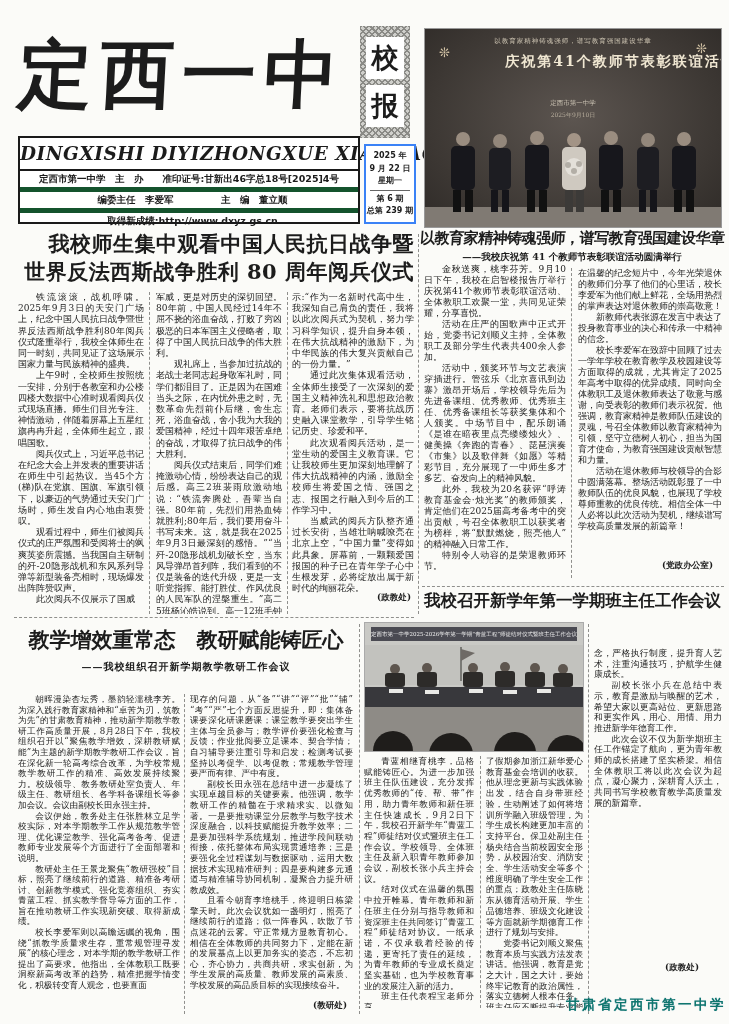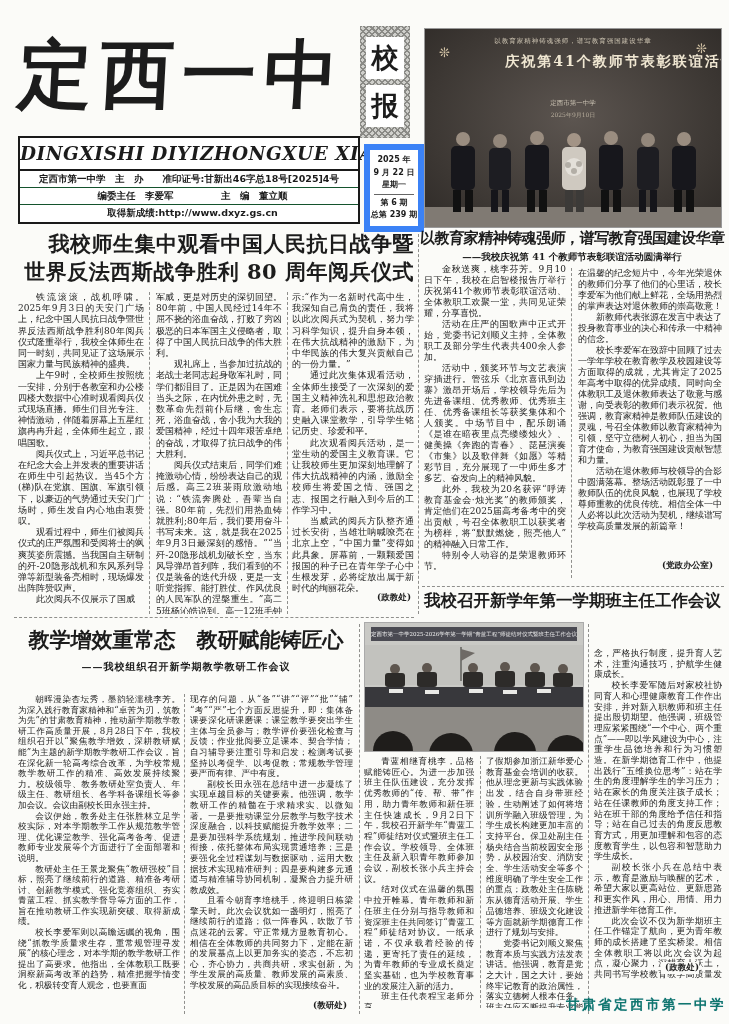--- a/index.html
+++ b/index.html
@@ -15,22 +15,22 @@
         background-image:repeating-linear-gradient(45deg,#8a8a86 0 1.5px,transparent 1.5px 4.5px),
                          repeating-linear-gradient(-45deg,#8a8a86 0 1.5px,transparent 1.5px 4.5px);
         display:flex;flex-direction:column;align-items:center;justify-content:center;gap:6px;}
   .xb-cell{width:38px;height:42px;background:#fff;display:flex;align-items:center;justify-content:center;
         font-size:27px;font-weight:900;}
   .info-box{position:absolute;left:4px;top:114px;width:338px;height:84px;border:2px solid #1a1a1a;background:#fff;}
   .info-pinyin{height:31px;line-height:31px;text-align:center;font-weight:900;font-style:italic;
         font-size:18.5px;letter-spacing:0.5px;border-bottom:2px solid #1a1a1a;white-space:nowrap;}
   .info-row{height:16px;line-height:16px;text-align:center;font-size:9.5px;font-weight:bold;
         font-family:"DejaVu Sans", sans-serif;white-space:nowrap;}
-  .info-row + .info-row{border-top:1px solid #14532d;padding-left:7px;}
-  .date-box{position:absolute;left:350px;top:122px;width:48px;height:76px;border:6px solid #3b82f6;background:#fff;
+  .info-row + .info-row{border-top:5px solid #14532d;padding-left:7px;}
+  .date-box{position:absolute;left:350px;top:122px;width:48px;height:76px;border:2px solid #3b82f6;background:#fff;
         font-size:8px;font-weight:bold;text-align:center;font-family:"DejaVu Sans", sans-serif;
         display:flex;flex-direction:column;justify-content:center;}
   .date-box div{line-height:12.5px;}
   .date-box .db-sep{border-top:1px solid #666;margin:2px 4px;}
   
   .para{margin:0;text-indent:2em;text-align:justify;}
   .noindent{text-indent:0;}
   .col{position:absolute;overflow:hidden;}
   .sig{position:absolute;right:4px;bottom:2px;font-size:8.6px;font-weight:bold;background:#fbfbf8;padding-left:4px;text-align:right;}
   
@@ -235,21 +235,20 @@
       <p class="para">青蓝相继育桃李，品格赋能铸匠心。为进一步加强班主任队伍建设，充分发挥优秀教师的“传、帮、带”作用，助力青年教师和新任班主任快速成长，9月2日下午，我校召开新学年“青蓝工程”师徒结对仪式暨班主任工作会议。学校领导、全体班主任及新入职青年教师参加会议，副校长张小兵主持会议。</p>
       <p class="para">结对仪式在温馨的氛围中拉开帷幕。青年教师和新任班主任分别与指导教师和资深班主任共同签订“青蓝工程”师徒结对协议。一纸承诺，不仅承载着经验的传递，更寄托了责任的延续，为青年教师的专业成长奠定坚实基础，也为学校教育事业的发展注入新的活力。</p>
       <p class="para">班主任代表程宝老师分享</p>
     </div>
   <div class="col a3colAB" style="left:486px;top:756px;width:97px;height:252px;">
       <p class="para noindent">了假期参加浙江新华爱心教育基金会培训的收获。他从理念更新与实践体验出发，结合自身带班经验，生动阐述了如何将培训所学融入班级管理，为学生成长构建更加丰富的支持平台。保卫处副主任杨央结合当前校园安全形势，从校园治安、消防安全、学生活动安全等多个维度明确了学生安全工作的重点；政教处主任陈晓东从德育活动开展、学生品德培养、班级文化建设等方面就新学期德育工作进行了规划与安排。</p>
       <p class="para">党委书记刘顺义聚焦教育本质与实践方法发表讲话。他强调，教育是党之大计，国之大计，要始终牢记教育的政治属性，落实立德树人根本任务。班主任应不断提升专业能力，转变教育观</p>
     </div>
   <div class="col a3colC" style="left:594px;top:648px;width:128px;height:332px;">
       <p class="para noindent">念，严格执行制度，提升育人艺术，注重沟通技巧，护航学生健康成长。</p>
-      <p class="para">校长李爱军随后对家校社协同育人和心理健康教育工作作出安排，并对新入职教师和班主任提出殷切期望。他强调，班级管理应紧紧围绕“一个中心、两个重点”——即以学风建设为中心，注重学生品德培养和行为习惯塑造。在新学期德育工作中，他提出践行“五维换位思考”：站在学生的角度理解学生的学习压力；站在家长的角度关注孩子成长；站在任课教师的角度支持工作；站在班干部的角度给予信任和指导；站在自己过去的角度反思教育方式，用更加理解和包容的态度教育学生，以包容和智慧助力学生成长。</p>
       <p class="para">副校长张小兵在总结中表示，教育是激励与唤醒的艺术，希望大家以更高站位、更新思路和更实作风，用心、用情、用力推进新学年德育工作。</p>
       <p class="para">此次会议不仅为新学期班主任工作锚定了航向，更为青年教师的成长搭建了坚实桥梁。相信全体教职工将以此次会议为起点，凝心聚力，深耕育人沃土，共同书写学校教育教学高质量发展的新篇章。</p>
     </div>
   <div class="sig" style="left:auto;right:30px;top:962px;bottom:auto;">(政教处)</div>
 
   <div class="a4-head">教学增效重常态　教研赋能铸匠心</div>
   <div class="a4-sub">——我校组织召开新学期教学教研工作会议</div>
   <div class="col a4col" style="left:18px;top:694px;width:162px;height:320px;">
       <p class="para">朝晖漫染杏坛秀，墨韵轻濡桃李芳。为深入践行教育家精神和“卓苦为刃，筑教为先”的甘肃教育精神，推动新学期教学教研工作高质量开展，8月28日下午，我校组织召开以“聚焦教学增效，深耕教研赋能”为主题的新学期教学教研工作会议，旨在深化新一轮高考综合改革，为学校常规教学教研工作的精准、高效发展持续聚力。校级领导、教务教研处室负责人、年级主任、教研组长、各学科备课组长等参加会议。会议由副校长田永强主持。</p>
       <p class="para">会议伊始，教务处主任张胜林立足学校实际，对本学期教学工作从规范教学管理、优化课堂教学、强化高考备考、促进教师专业发展等个方面进行了全面部署和说明。</p>

